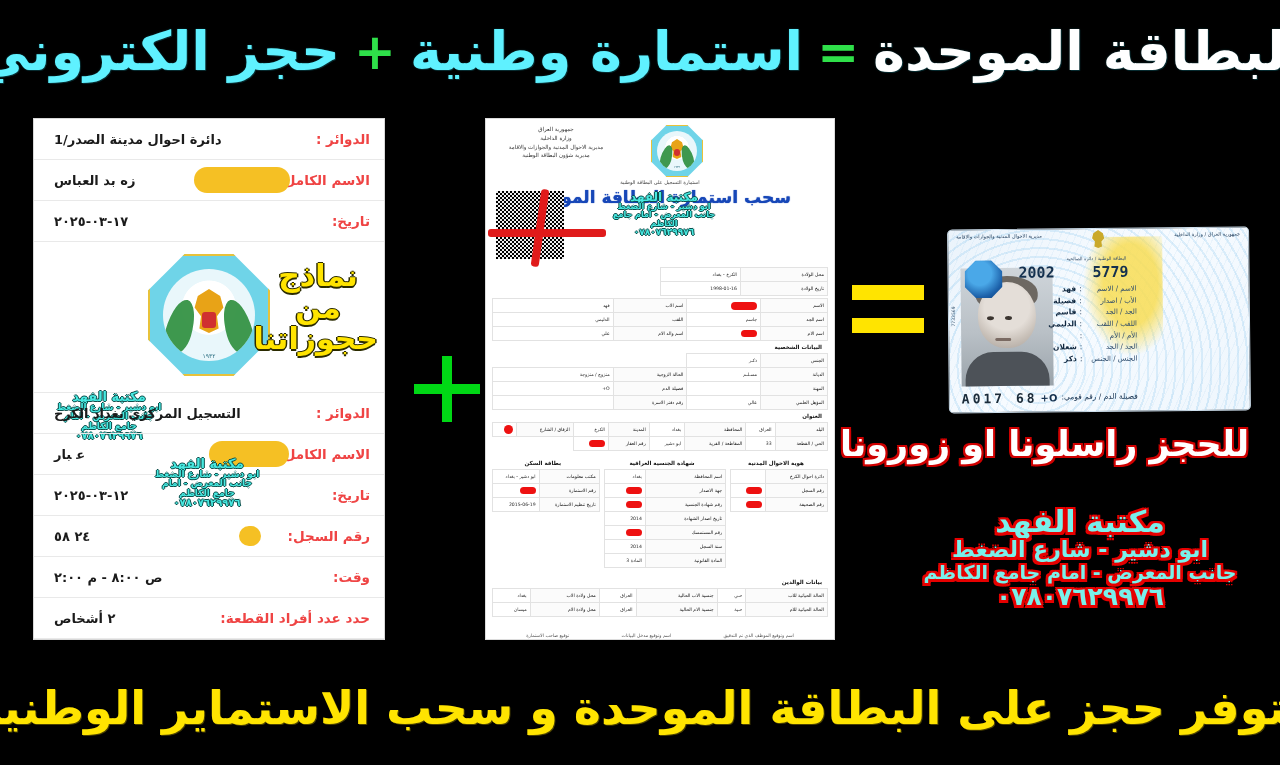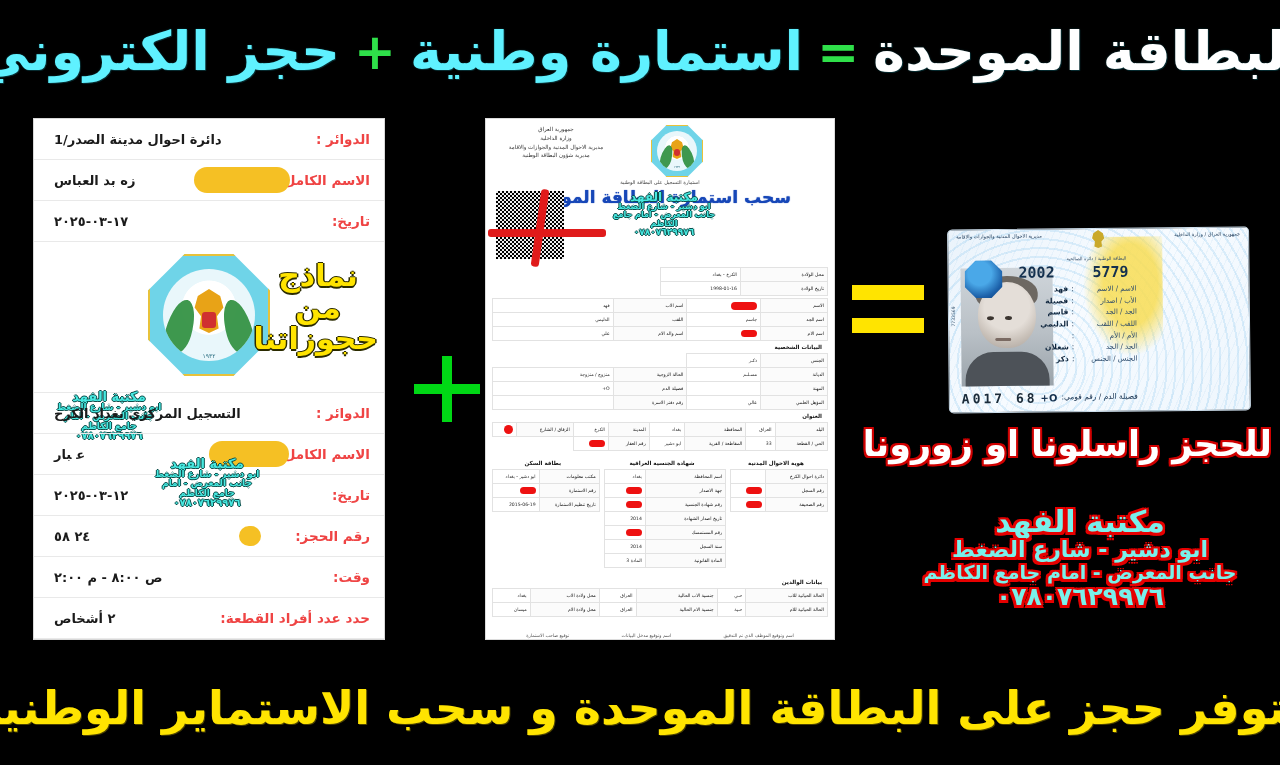--- a/index.html
+++ b/index.html
@@ -256,40 +256,40 @@
   .hologram{
     position:absolute;left:16px;top:30px;width:38px;height:38px;
     background:radial-gradient(circle at 40% 35%,#4aa8e8 0 35%,#1b5fa8 70%,#0d3f77 100%);
     clip-path:polygon(30% 0,70% 0,100% 30%,100% 70%,70% 100%,30% 100%,0 70%,0 30%);
   }
   .id-fields{
     position:absolute;right:112px;top:54px;width:176px;font-size:7.5px;
     color:#15314f;line-height:1.52;
   }
   .id-fields .f{display:flex;gap:3px;align-items:baseline;}
-  .id-fields .fk{min-width:52px;color:#2b4a6b;font-size:7px;margin-left:8px;}
+  .id-fields .fk{min-width:52px;color:#2b4a6b;font-size:7px;}
   .id-fields .fv{font-weight:bold;color:#10273f;}
   .id-serial{
     position:absolute;left:12px;bottom:6px;direction:ltr;
     font-family:"DejaVu Sans Mono","Liberation Mono",monospace;
     font-weight:bold;font-size:13px;color:#1c2c3a;letter-spacing:3px;
   }
   .id-side{
     position:absolute;left:2px;top:96px;transform:rotate(-90deg);
     transform-origin:left top;font-size:4.5px;color:#3a5874;white-space:nowrap;
   }
   .id-blood{
     position:absolute;right:112px;bottom:8px;font-size:7.5px;color:#15314f;
     display:flex;gap:4px;
   }
   .id-blood b{font-weight:bold;font-size:10px;}
 
   
   .promo1{
-    position:absolute;left:840px;top:424px;width:432px;text-align:right;
+    position:absolute;left:840px;top:424px;width:432px;text-align:left;
     direction:rtl;
   }
   .promo1 span{
     color:#ffffff;font-weight:bold;font-size:35px;white-space:nowrap;
     text-shadow:
       -2px 0 #d00000,2px 0 #d00000,0 -2px #d00000,0 2px #d00000,
       -2px -2px #d00000,2px 2px #d00000,-2px 2px #d00000,2px -2px #d00000;
   }
   .promo2{
     position:absolute;left:890px;top:505px;width:380px;text-align:center;
@@ -369,21 +369,21 @@
     <div class="row">
       <span class="lbl">الاسم الكامل:</span>
       <span class="val">ع‍        ‍بار</span>
       <span class="redact r2"></span>
     </div>
     <div class="row">
       <span class="lbl">تاريخ:</span>
       <span class="val">١٢-٠٣-٢٠٢٥</span>
     </div>
     <div class="row">
-      <span class="lbl">رقم الحجز:</span>
+      <span class="lbl">رقم السجل:</span>
       <span class="val">٢٤    ٥٨</span>
       <span class="redact r3"></span>
     </div>
     <div class="row">
       <span class="lbl">وقت:</span>
       <span class="val">ص ٨:٠٠ - م ٢:٠٠</span>
     </div>
     <div class="row">
       <span class="lbl">حدد عدد أفراد القطعة:</span>
       <span class="val">٢ أشخاص</span>

